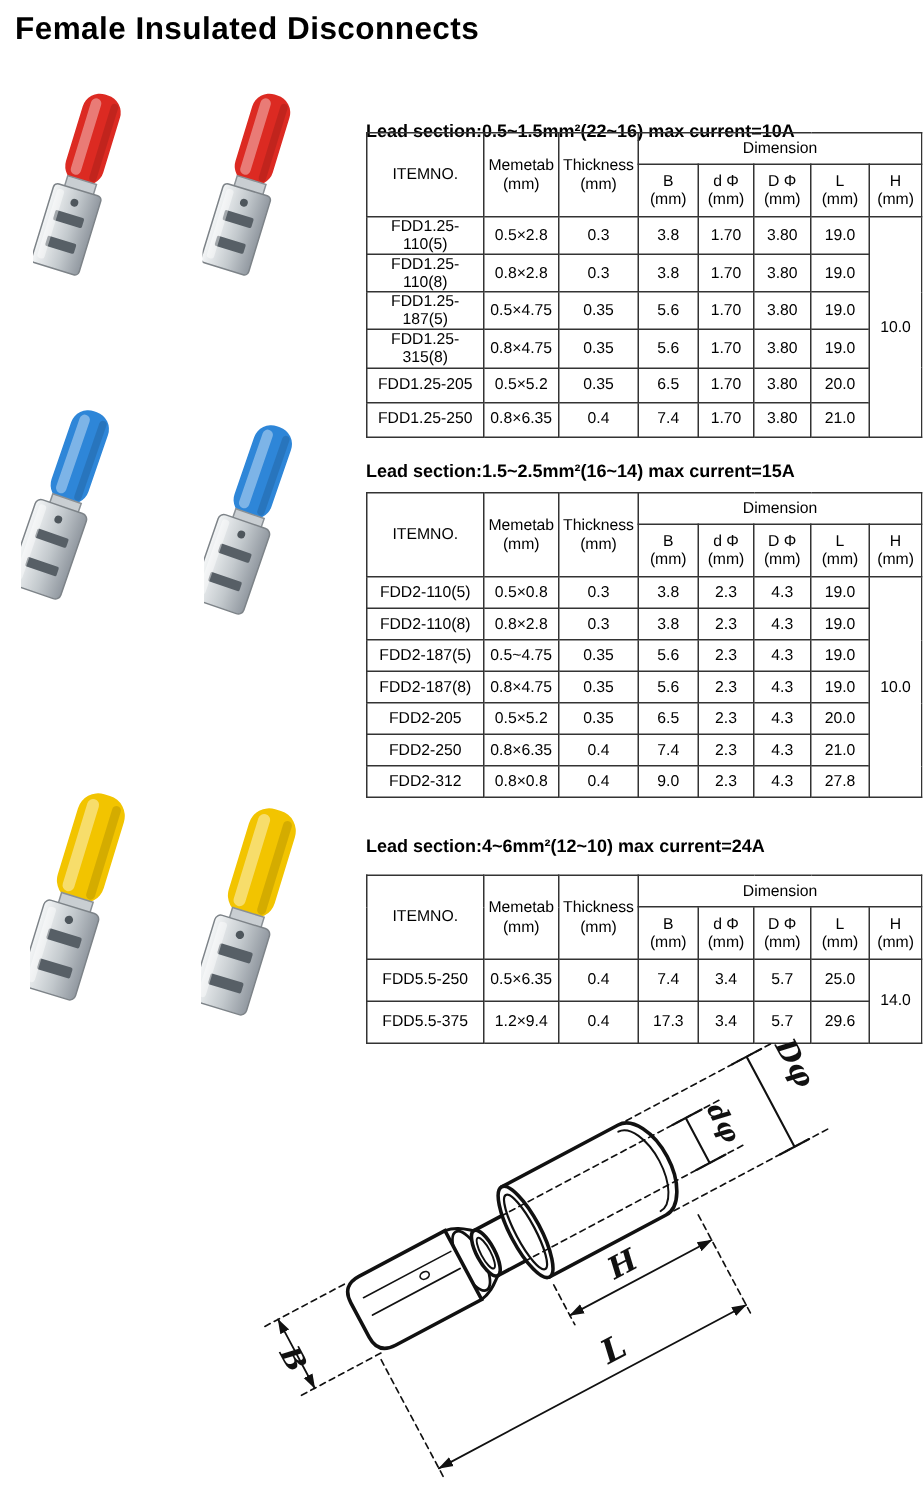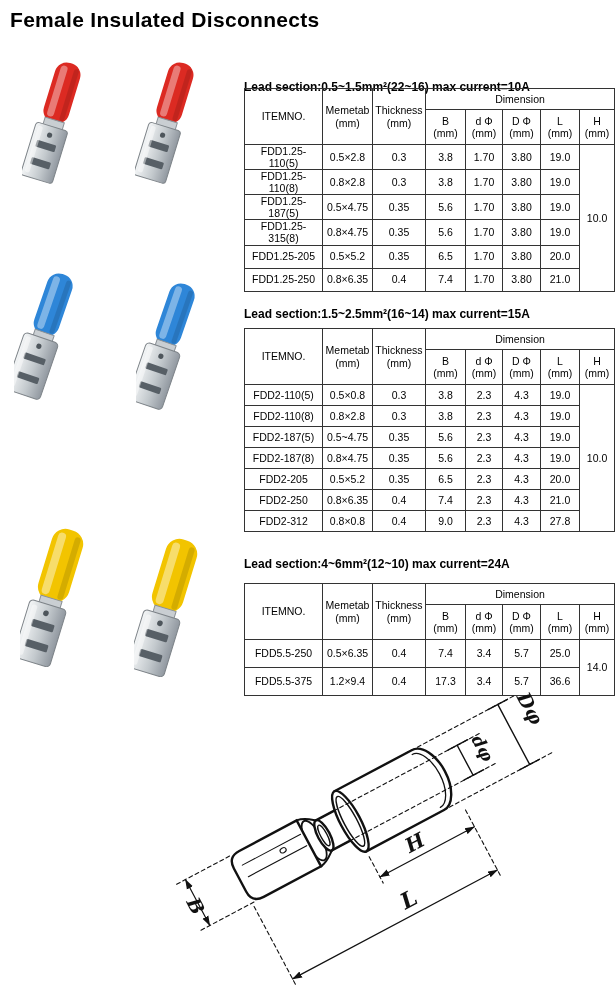--- a/index.html
+++ b/index.html
@@ -359,21 +359,21 @@
       <td>25.0</td>
       <td rowspan="2">14.0</td>
     </tr>
     <tr>
       <td>FDD5.5-375</td>
       <td>1.2×9.4</td>
       <td>0.4</td>
       <td>17.3</td>
       <td>3.4</td>
       <td>5.7</td>
-      <td>36.6</td>
+      <td>29.6</td>
     </tr>
   </tbody>
 </table>
 
 <svg class="diagram" width="485" height="292" viewBox="0 0 485 292">
   <defs>
     <marker id="arrA" markerWidth="10" markerHeight="8" refX="8.5" refY="3" orient="auto-start-reverse" markerUnits="userSpaceOnUse" viewBox="0 0 9 6">
       <path d="M0,0 L9,3 L0,6 Z" fill="#111"></path>
     </marker>
   </defs>

